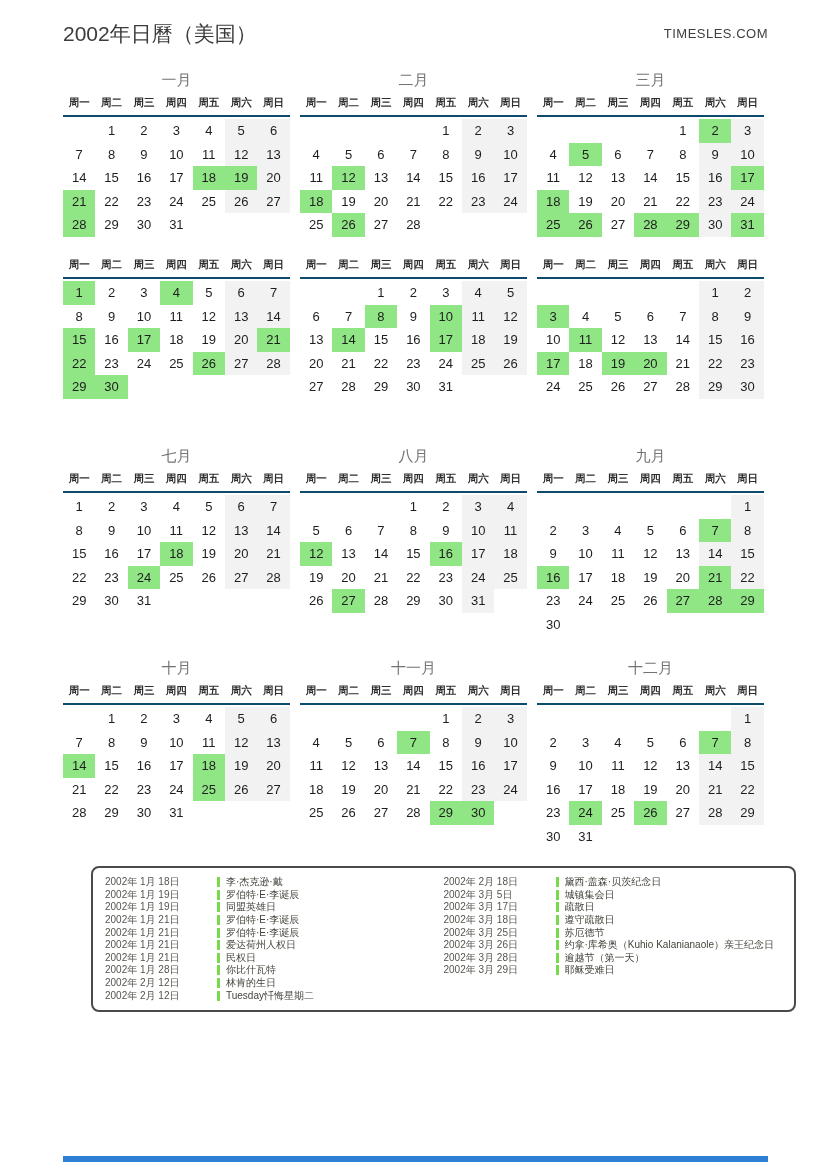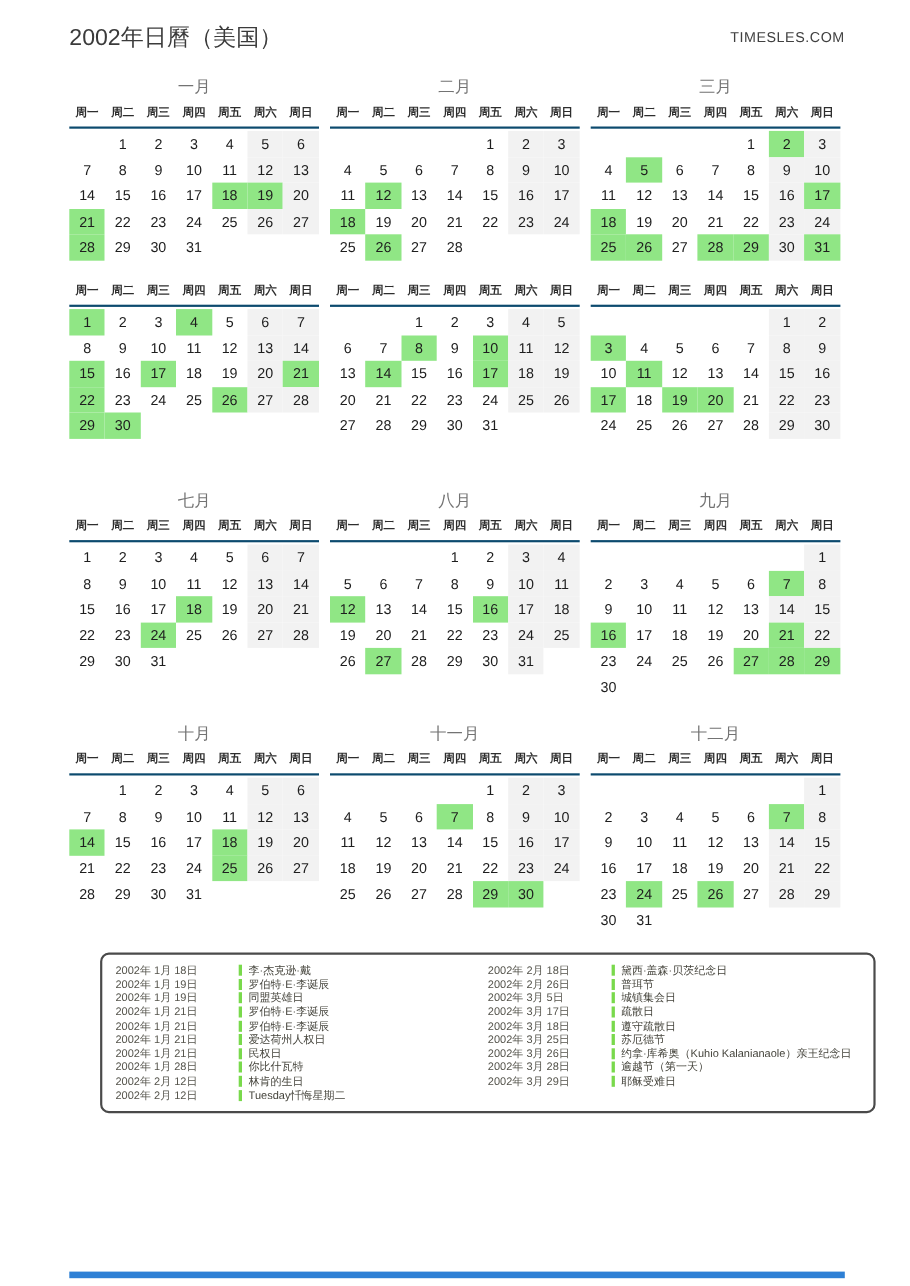--- a/index.html
+++ b/index.html
@@ -689,25 +689,20 @@
           <div class="lname">Tuesday忏悔星期二</div>
         </div>
       </div>
       <div class="lcol">
         <div class="lrow">
           <div class="ldate">2002年 2月 18日</div>
           <div class="ltick"></div>
           <div class="lname">黛西·盖森·贝茨纪念日</div>
         </div>
         <div class="lrow">
-          <div class="ldate">2002年 2月 26日</div>
-          <div class="ltick"></div>
-          <div class="lname">普珥节</div>
-        </div>
-        <div class="lrow">
           <div class="ldate">2002年 3月 5日</div>
           <div class="ltick"></div>
           <div class="lname">城镇集会日</div>
         </div>
         <div class="lrow">
           <div class="ldate">2002年 3月 17日</div>
           <div class="ltick"></div>
           <div class="lname">疏散日</div>
         </div>
         <div class="lrow">

